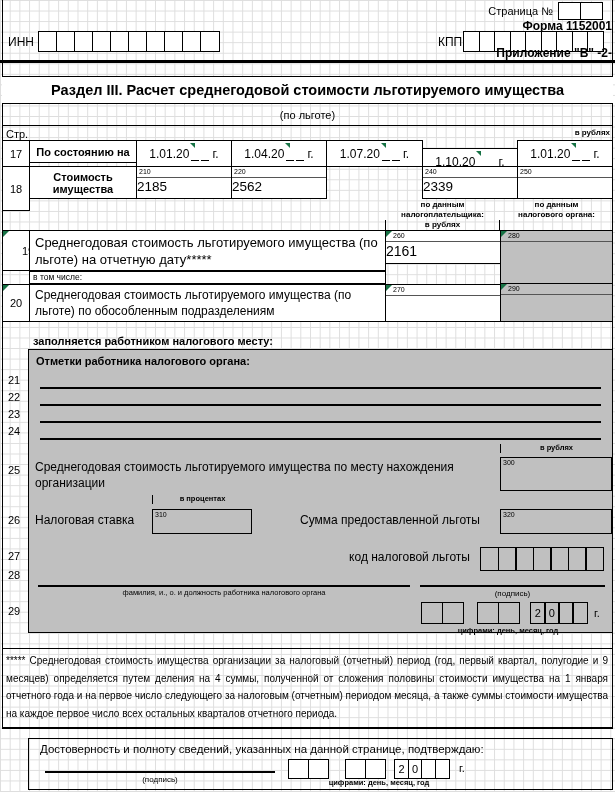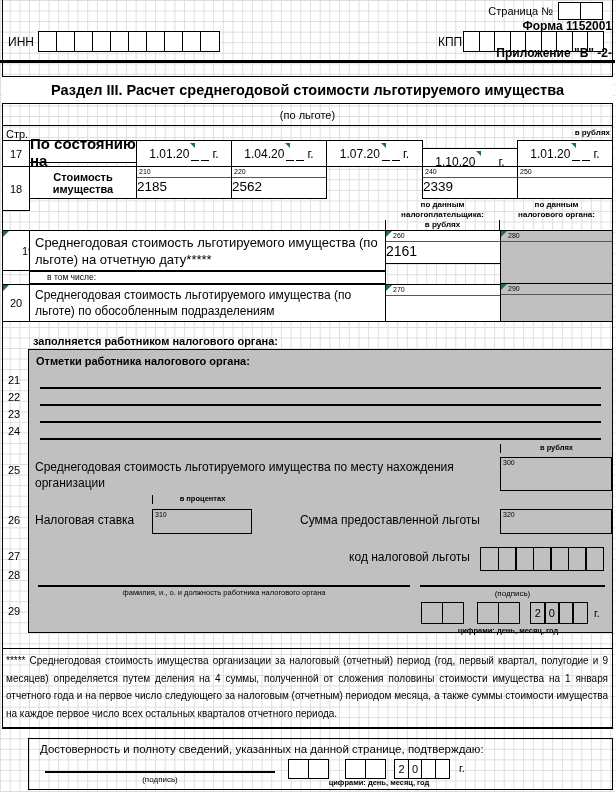--- a/index.html
+++ b/index.html
@@ -87,21 +87,21 @@
   </div>
   <div class="t r b" style="left:400px;top:47px;width:212px;font-size:12px">Приложение "В" -2-</div>
   <div class="hline" style="left:0;top:60px;width:615px;height:3px"></div>
 
   <div class="t ctr" style="left:2px;top:105px;width:611px;height:21px;font-size:11px;line-height:20px;border-bottom:1px solid #000">(по льготе)</div>
   <div class="t b ctr" style="left:2px;top:76px;width:611px;height:28px;background:#fff;border-top:1px solid #000;border-bottom:1px solid #000;font-size:14.5px;line-height:27px">Раздел III. Расчет среднегодовой стоимости льготируемого имущества</div>
   <div class="t" style="left:6px;top:128px;font-size:11px">Стр.</div>
   <div class="t r b" style="left:536px;top:128px;width:74px;font-size:8px">в рублях</div>
 
   <div class="box numcell" style="left:2px;top:140px;width:28px;height:27px">17</div>
-  <div class="box numcell b" style="left:29px;top:140px;width:108px;height:23px;font-size:15px">По состоянию на</div>
+  <div class="box numcell b" style="left:29px;top:140px;width:108px;height:23px;font-size:11px">По состоянию на</div>
   <div class="box datecell" style="left:136px;top:140px;width:96px;height:27px">
       <span class="mkin">1.01.20<i></i></span>
       <span class="blank"></span>
       <span class="blank"></span>
       <span class="gsuffix">г.</span>
     </div>
   <div class="box datecell" style="left:231px;top:140px;width:96px;height:27px">
       <span class="mkin">1.04.20<i></i></span>
       <span class="blank"></span>
       <span class="blank"></span>
@@ -166,37 +166,37 @@
       <span class="code" style="left:7px">260</span>
       <span class="codeline"></span>
       <span class="val" style="font-size:14px">2161</span>
     </div>
   <div class="box graycell" style="left:500px;top:230px;width:113px;height:54px">
       <span class="mk"></span>
       <span class="code" style="left:7px">280</span>
       <span class="codeline"></span>
     </div>
 
-  <div class="box" style="left:29px;top:271px;width:357px;height:13px;font-size:8.5px;line-height:11px;padding-left:17px">в том числе:</div>
+  <div class="box" style="left:29px;top:271px;width:357px;height:13px;font-size:8.5px;line-height:11px;padding-left:3px">в том числе:</div>
 
   <div class="box numcell" style="left:2px;top:284px;width:28px;height:38px">20<span class="mk"></span></div>
   <div class="box wrap" style="left:29px;top:284px;width:357px;height:38px;font-size:12px;line-height:16px;padding:2px 5px">Среднегодовая стоимость льготируемого имущества (по льготе) по обособленным подразделениям</div>
   <div class="box" style="left:385px;top:284px;width:116px;height:38px">
       <span class="mk"></span>
       <span class="code" style="left:7px">270</span>
       <span class="codeline"></span>
       <span class="val"></span>
     </div>
   <div class="box graycell" style="left:500px;top:283px;width:113px;height:39px">
       <span class="mk"></span>
       <span class="code" style="left:7px">290</span>
       <span class="codeline"></span>
     </div>
 
-  <div class="t b" style="left:33px;top:335px;font-size:11px">заполняется работником налогового органа:</div>
+  <div class="t b" style="left:33px;top:335px;font-size:11px">заполняется работником налогового месту:</div>
   <div class="greybg" style="left:28px;top:349px;width:585px;height:284px"></div>
   <div class="t b" style="left:36px;top:355px;font-size:11px">Отметки работника налогового органа:</div>
 
   <div class="t" style="left:8px;top:374px;font-size:11px">21</div>
   <div class="t" style="left:8px;top:391px;font-size:11px">22</div>
   <div class="t" style="left:8px;top:408px;font-size:11px">23</div>
   <div class="t" style="left:8px;top:425px;font-size:11px">24</div>
   <div class="hline" style="left:40px;top:387px;width:561px"></div>
   <div class="hline" style="left:40px;top:404px;width:561px"></div>
   <div class="hline" style="left:40px;top:421px;width:561px"></div>

